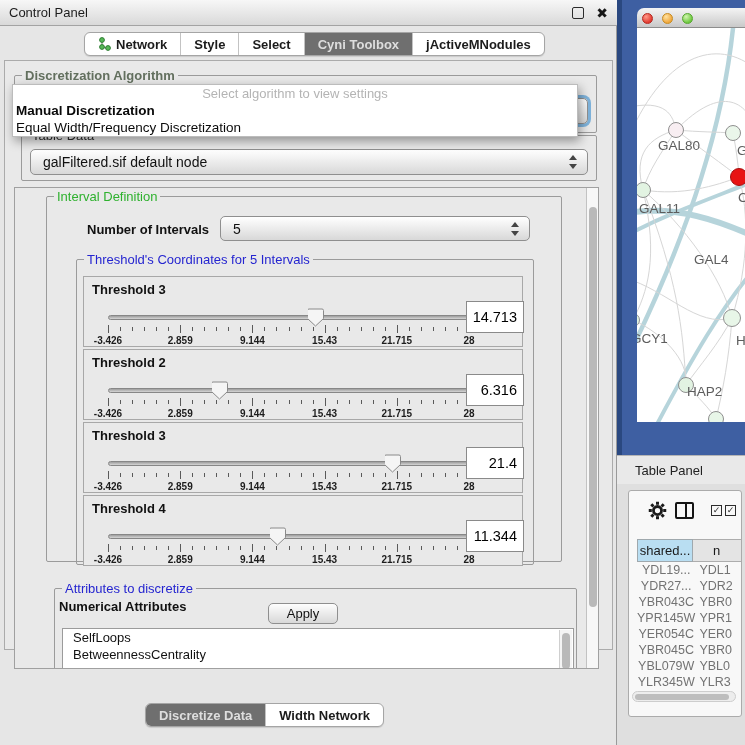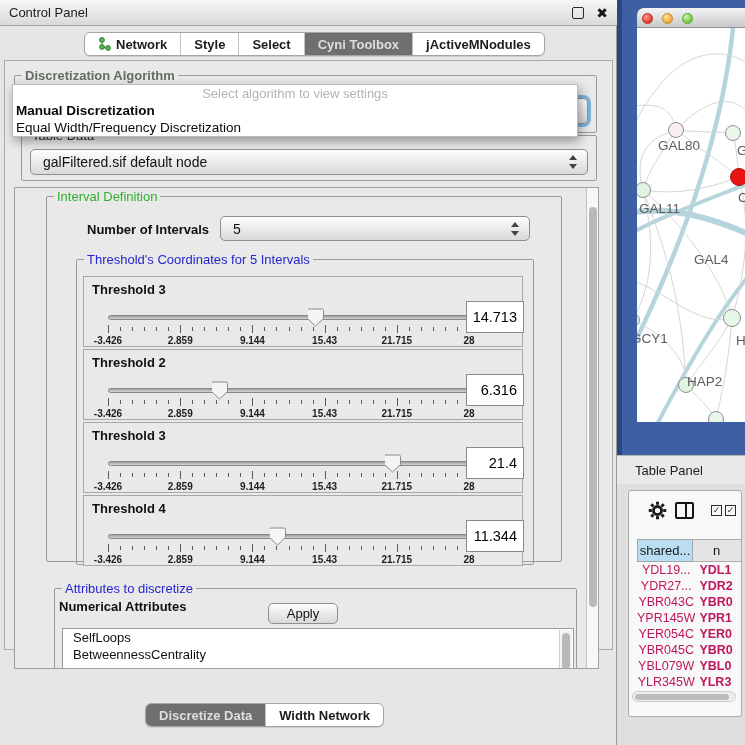--- a/index.html
+++ b/index.html
@@ -85,23 +85,23 @@
   .tp-toolbar { position:absolute; left:0; top:0; width:100%; height:40px; }
   .icon-cols { position:absolute; left:46px; top:11px; width:19px; height:17px; border:2px solid #151515; border-radius:2px; }
   .icon-cols i { position:absolute; left:50%; top:0; width:2px; height:100%; background:#151515; }
   .icon-check { position:absolute; top:14px; width:11px; height:11px; border:1.5px solid #2c2c2c; font-size:9px; line-height:9px; text-align:center; color:#2c2c2c; font-weight:bold; }
   .tbl { position:absolute; left:8px; top:48px; width:106px; }
   .tbl .hrow { display:flex; height:23px; }
   .tbl .hcell { border:1px solid #9fa8ad; font-size:13px; color:#1a1a1a; line-height:21px; text-align:center; }
   .tbl .hcell.c1 { width:75px; background:#b9def2; }
   .tbl .hcell.c2 { width:60px; background:#e4e4e4; border-left:none; text-align:left; padding-left:20px; border-color:#adadad; }
   .tbl .drow { display:flex; height:16px; }
-  .tbl .dcell { font-size:12.5px; color:#be185d; line-height:16px; white-space:nowrap; }
+  .tbl .dcell { font-size:12.5px; color:#737373; line-height:16px; white-space:nowrap; }
   .tbl .dcell.c1 { width:75px; text-align:center; }
-  .tbl .dcell.c2 { width:60px; padding-left:4px;font-weight:bold; }
+  .tbl .dcell.c2 { width:60px; padding-left:4px; }
   .hscroll { position:absolute; left:3px; top:200px; width:104px; height:11px; background:#ededed; border:1px solid #cdcdcd; border-radius:6px; }
   .hscroll .thumb { position:absolute; left:2px; top:1.5px; width:94px; height:6px; background:#bdbdbd; border-radius:4px; }
 </style>
 </head>
 <body>
 
 <div class="left-panel">
 
   <div class="titlebar">
     <span>Control Panel</span>
@@ -468,21 +468,21 @@
         <div class="net-node" style="left: 71px; top: 383px; width: 16px; height: 16px; background: rgb(232, 246, 232);"></div>
       </div>
     <div class="net-labels">
         <span class="net-label" style="left: 21px; top: 110px;">GAL80</span>
         <span class="net-label" style="left: 100px; top: 115px;">G</span>
         <span class="net-label" style="left: 101px; top: 162px;">C</span>
         <span class="net-label" style="left: 2px; top: 173px;">GAL11</span>
         <span class="net-label" style="left: 57px; top: 224px;">GAL4</span>
         <span class="net-label" style="left: -6px; top: 303px;">GCY1</span>
         <span class="net-label" style="left: 99px; top: 305px;">H</span>
-        <span class="net-label" style="left: 50px; top: 346px;">HAP2</span>
+        <span class="net-label" style="left: 50px; top: 356px;">HAP2</span>
       </div>
   </div>
 </div>
 
 <div class="tp-header">
   <span>Table Panel</span>
 </div>
 
 <div class="tp-bg">
   <div class="tp-box">

